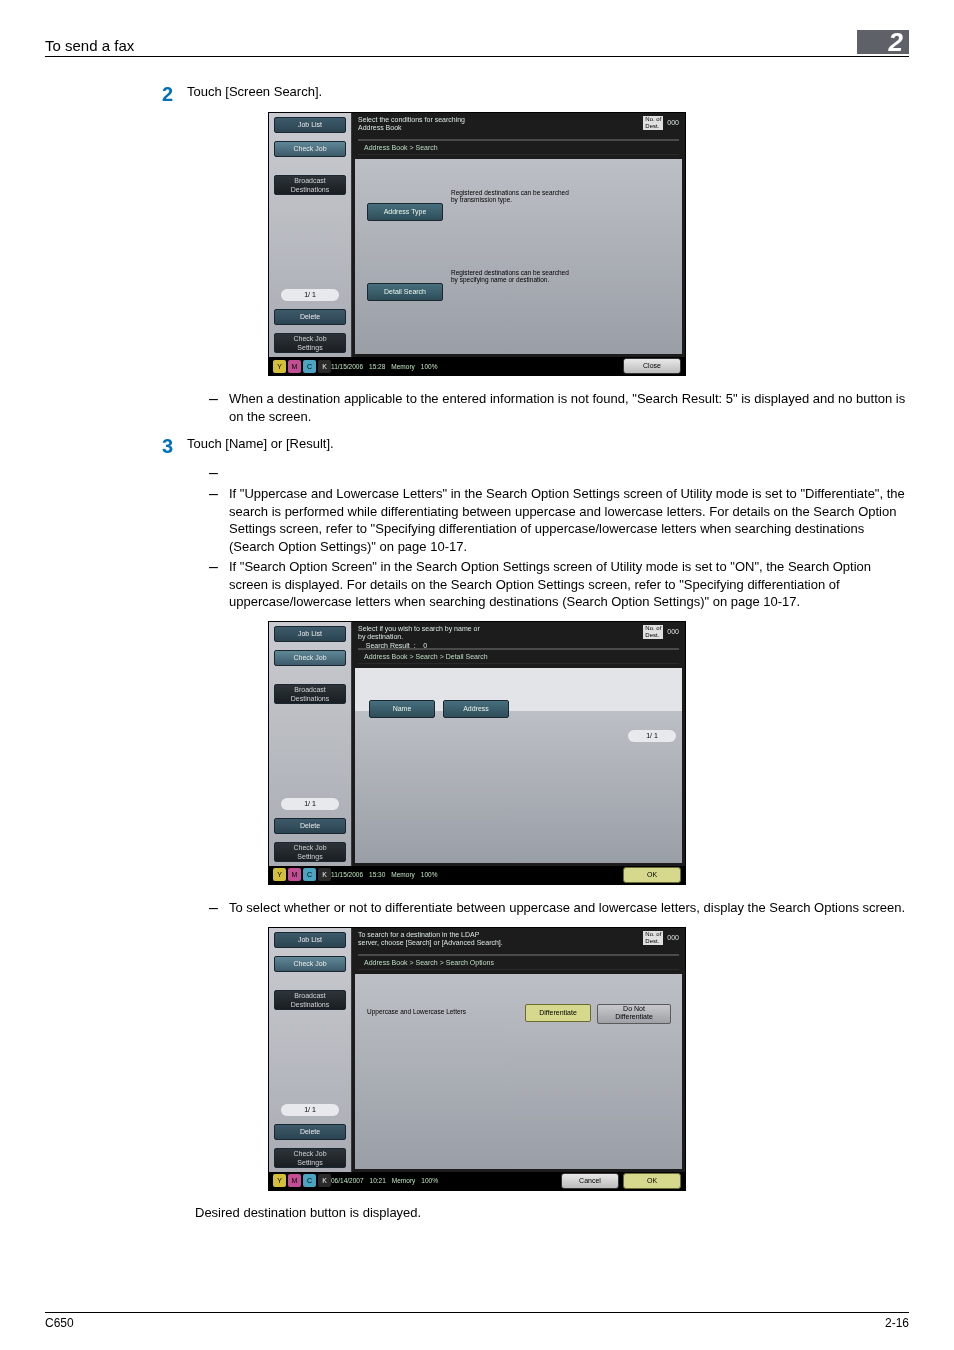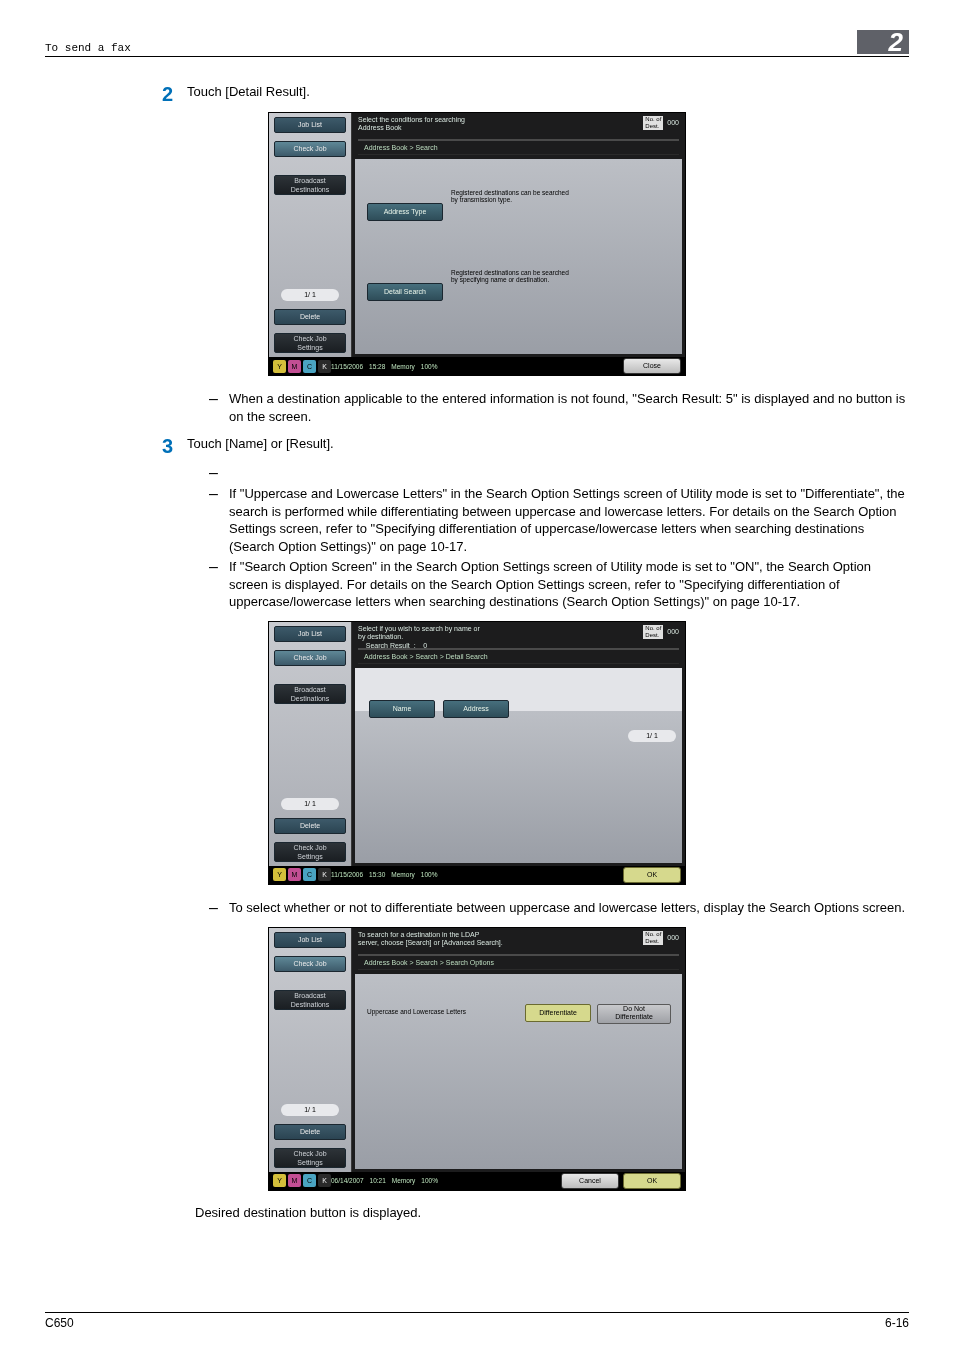--- a/index.html
+++ b/index.html
@@ -19,22 +19,21 @@
   }
   .running-header {
     display: flex;
     justify-content: space-between;
     align-items: flex-end;
     border-bottom: 1px solid #000;
     padding-bottom: 2px;
     margin-bottom: 26px;
   }
   .running-header .left {
-    font-size: 11px;
-    font-family: Liberation Mono, monospace;
+    font-size: 15px;
   }
   .chapnum-box {
     background: #5f6168;
     color: #fff;
     font-size: 26px;
     font-weight: bold;
     width: 46px;
     height: 24px;
     line-height: 24px;
     text-align: right;
@@ -247,21 +246,21 @@
 <body>
 <div class="page">
 
 <div class="running-header">
   <span class="left">To send a fax</span>
   <div class="chapnum-box">2</div>
 </div>
 
 <div class="step">
   <div class="step-num">2</div>
-  <div class="step-text">Touch [Detail Result].</div>
+  <div class="step-text">Touch [Screen Search].</div>
 </div>
 
 <div class="screenshot-wrap">
   <div class="ss-top">
     <div class="ss-left">
       <div class="lbtn">Job List</div>
       <div class="lbtn sel">Check Job</div>
       <div style="height:10px"></div>
       <div class="lbtn dark" style="white-space:pre; height:18px; line-height:9px;">Broadcast
 Destinations</div>
@@ -446,16 +445,16 @@
     </div>
     <div class="actbtn">Cancel</div>
     <div class="actbtn hl">OK</div>
   </div>
 </div>
 
 <div class="final-line">Desired destination button is displayed.</div>
 
 <div class="page-footer">
   <span>C650</span>
-  <span>6-16</span>
+  <span>2-16</span>
 </div>
 
 </div>
 
 </body></html>

